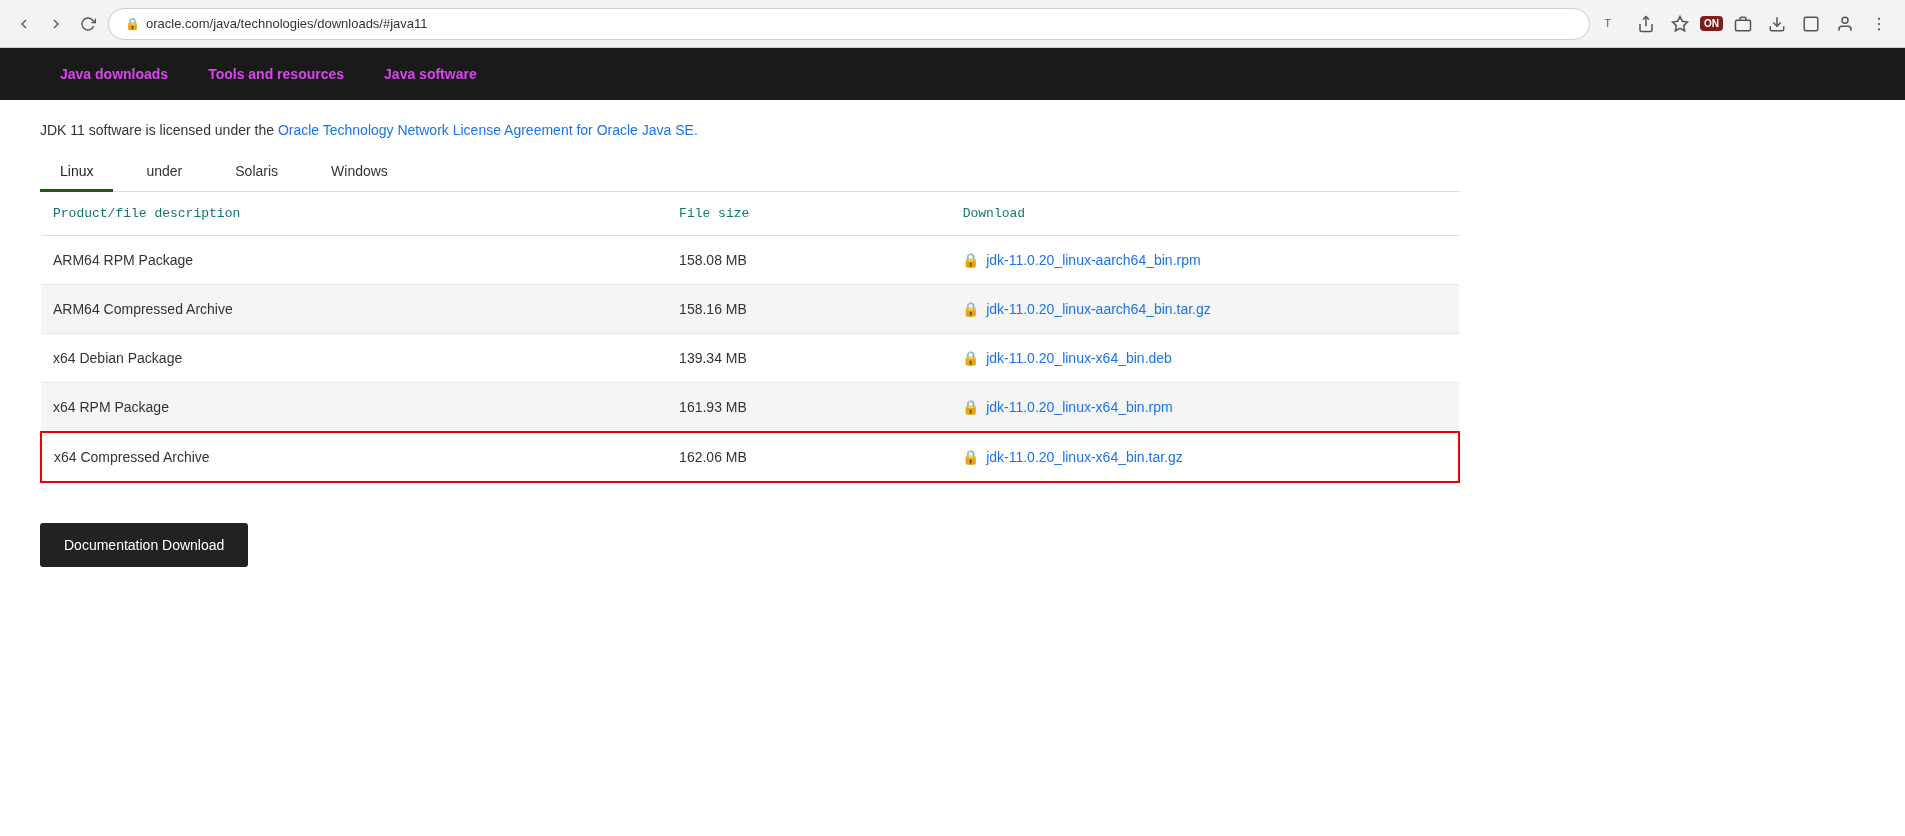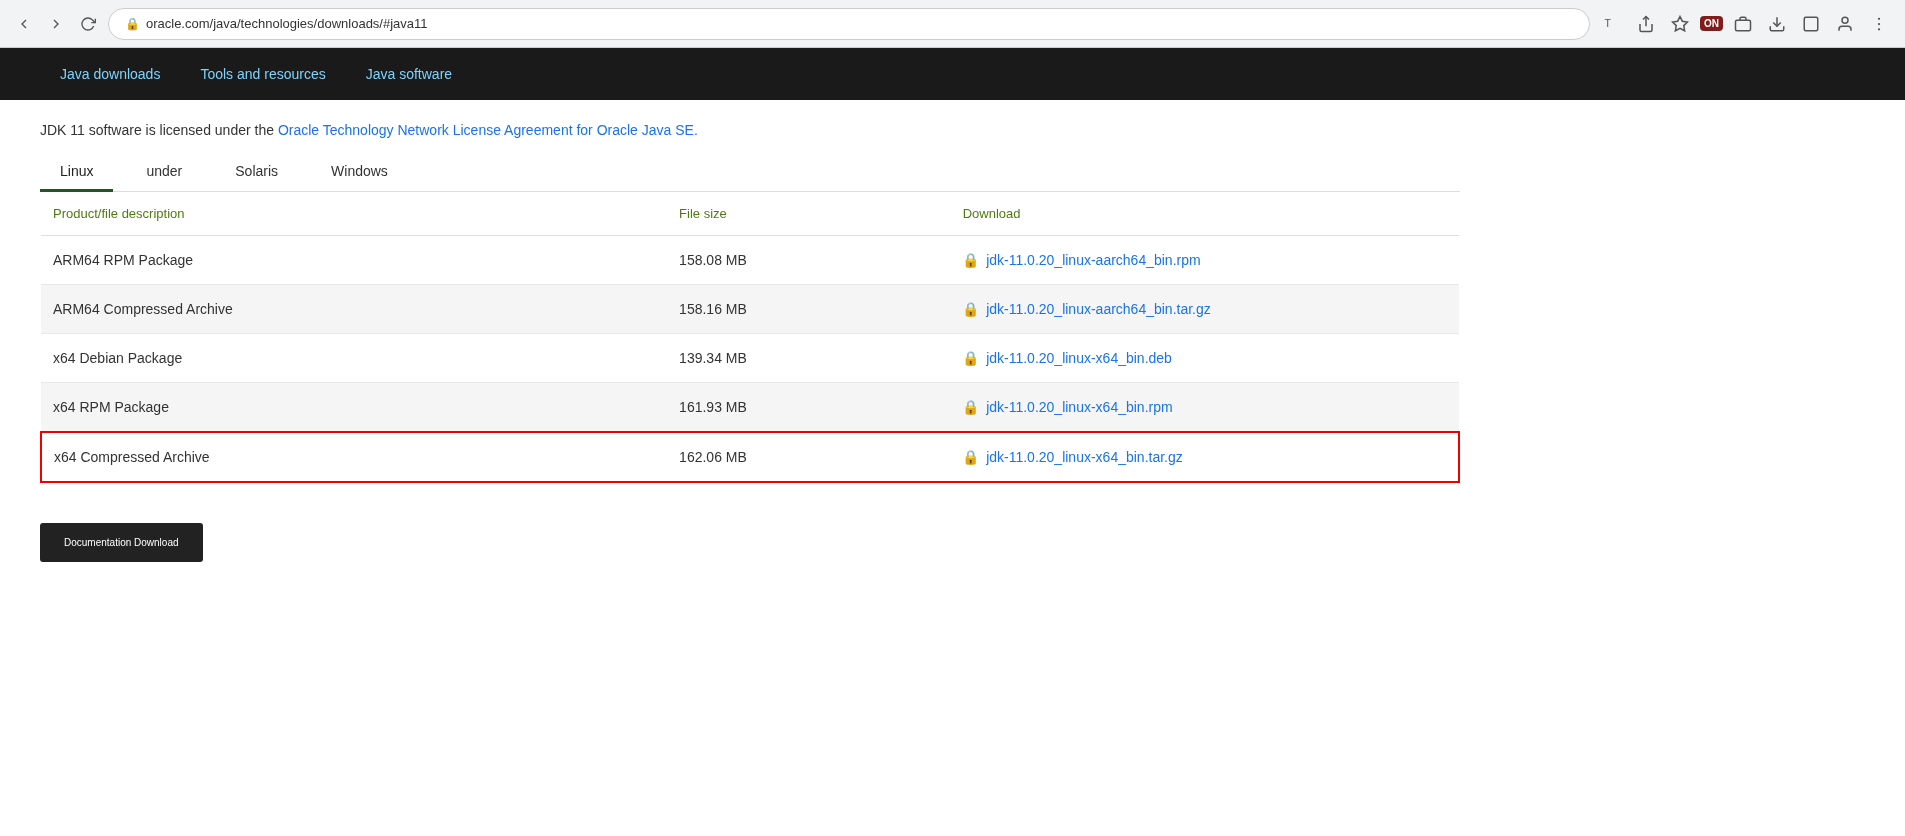--- a/index.html
+++ b/index.html
@@ -53,29 +53,30 @@
     
     .site-nav {
       background: #1a1a1a;
       padding: 0 40px;
       display: flex;
       align-items: center;
       height: 52px;
       gap: 0;
     }
     .site-nav-item {
-      color: #7dd3fc;
+      color: #d946ef;
       font-size: 14px;
       padding: 0 20px;
       height: 52px;
       display: flex;
       align-items: center;
       cursor: pointer;
       text-decoration: none;
       white-space: nowrap;
+      font-weight: bold;
     }
 
     
     .page-content {
       padding: 20px 40px 60px 40px;
       max-width: 1500px;
     }
 
     .license-text {
       font-size: 14px;
@@ -124,23 +125,24 @@
     
     .downloads-table {
       width: 100%;
       border-collapse: collapse;
       margin-top: 0;
     }
     .downloads-table th {
       text-align: left;
       font-weight: normal;
       font-size: 13px;
-      color: #4d7c0f;
+      color: #0f766e;
       padding: 14px 12px 14px 0;
       border-bottom: 1px solid #e0e0e0;
+      font-family: Liberation Mono, monospace;
     }
     .downloads-table th:first-child { padding-left: 12px; }
     .downloads-table td {
       padding: 16px 12px 16px 0;
       font-size: 14px;
       color: #333;
       border-bottom: 1px solid #e8e8e8;
     }
     .downloads-table td:first-child { padding-left: 12px; }
     .downloads-table tr:nth-child(even) td { background: #f5f5f5; }
@@ -178,21 +180,21 @@
     .col-filesize { width: 20%; }
     .col-download { width: 35%; }
 
     
     .doc-download-btn {
       margin-top: 40px;
       background: #222;
       color: #fff;
       border: none;
       padding: 14px 24px;
-      font-size: 10px;
+      font-size: 14px;
       font-weight: 500;
       cursor: pointer;
       border-radius: 3px;
     }
 
     
     ::-webkit-scrollbar { width: 8px; }
     ::-webkit-scrollbar-track { background: #f1f1f1; }
     ::-webkit-scrollbar-thumb { background: #ccc; }
   </style>

